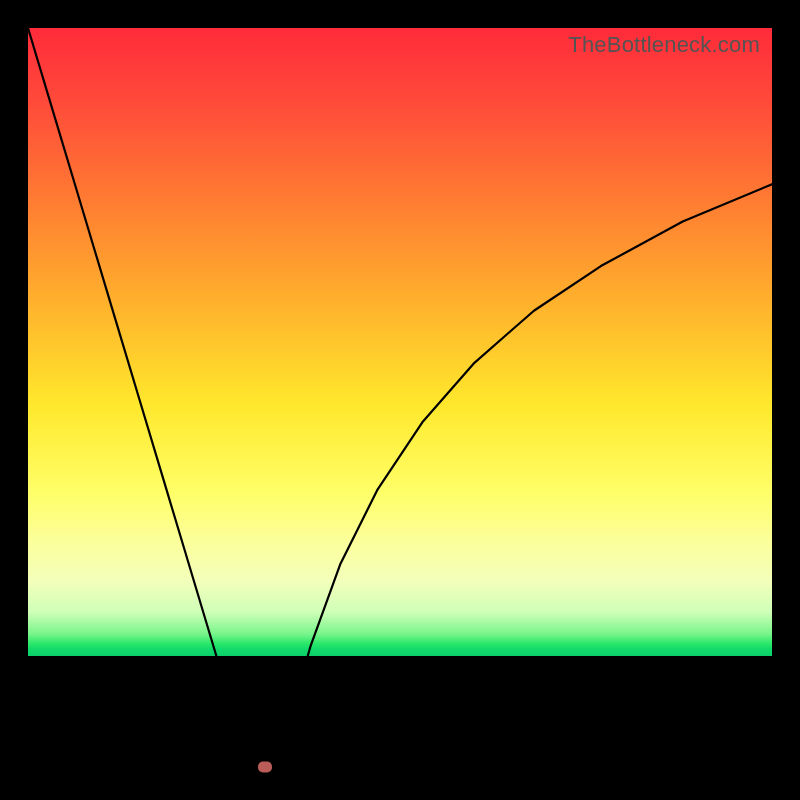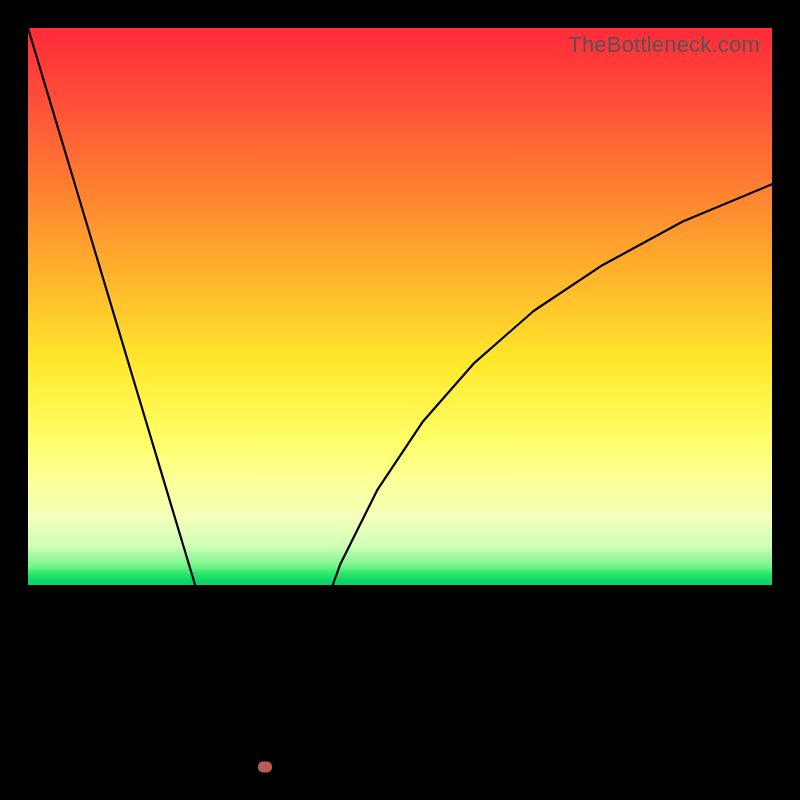--- a/index.html
+++ b/index.html
@@ -15,21 +15,21 @@
     position: relative;
     width: 800px;
     height: 800px;
     background: #000;
   }
   .plot-area {
     position: absolute;
     left: 28px;
     top: 28px;
     width: 744px;
-    height: 557px;
+    height: 628px;
     background: linear-gradient(to bottom,
       #ff2b3a 0%,
       #ff4b3a 12%,
       #ff7a32 27%,
       #ffb22c 44%,
       #ffe82c 60%,
       #ffff68 74%,
       #fbff9c 82%,
       #f3ffba 88%,
       #cfffb8 93%,

